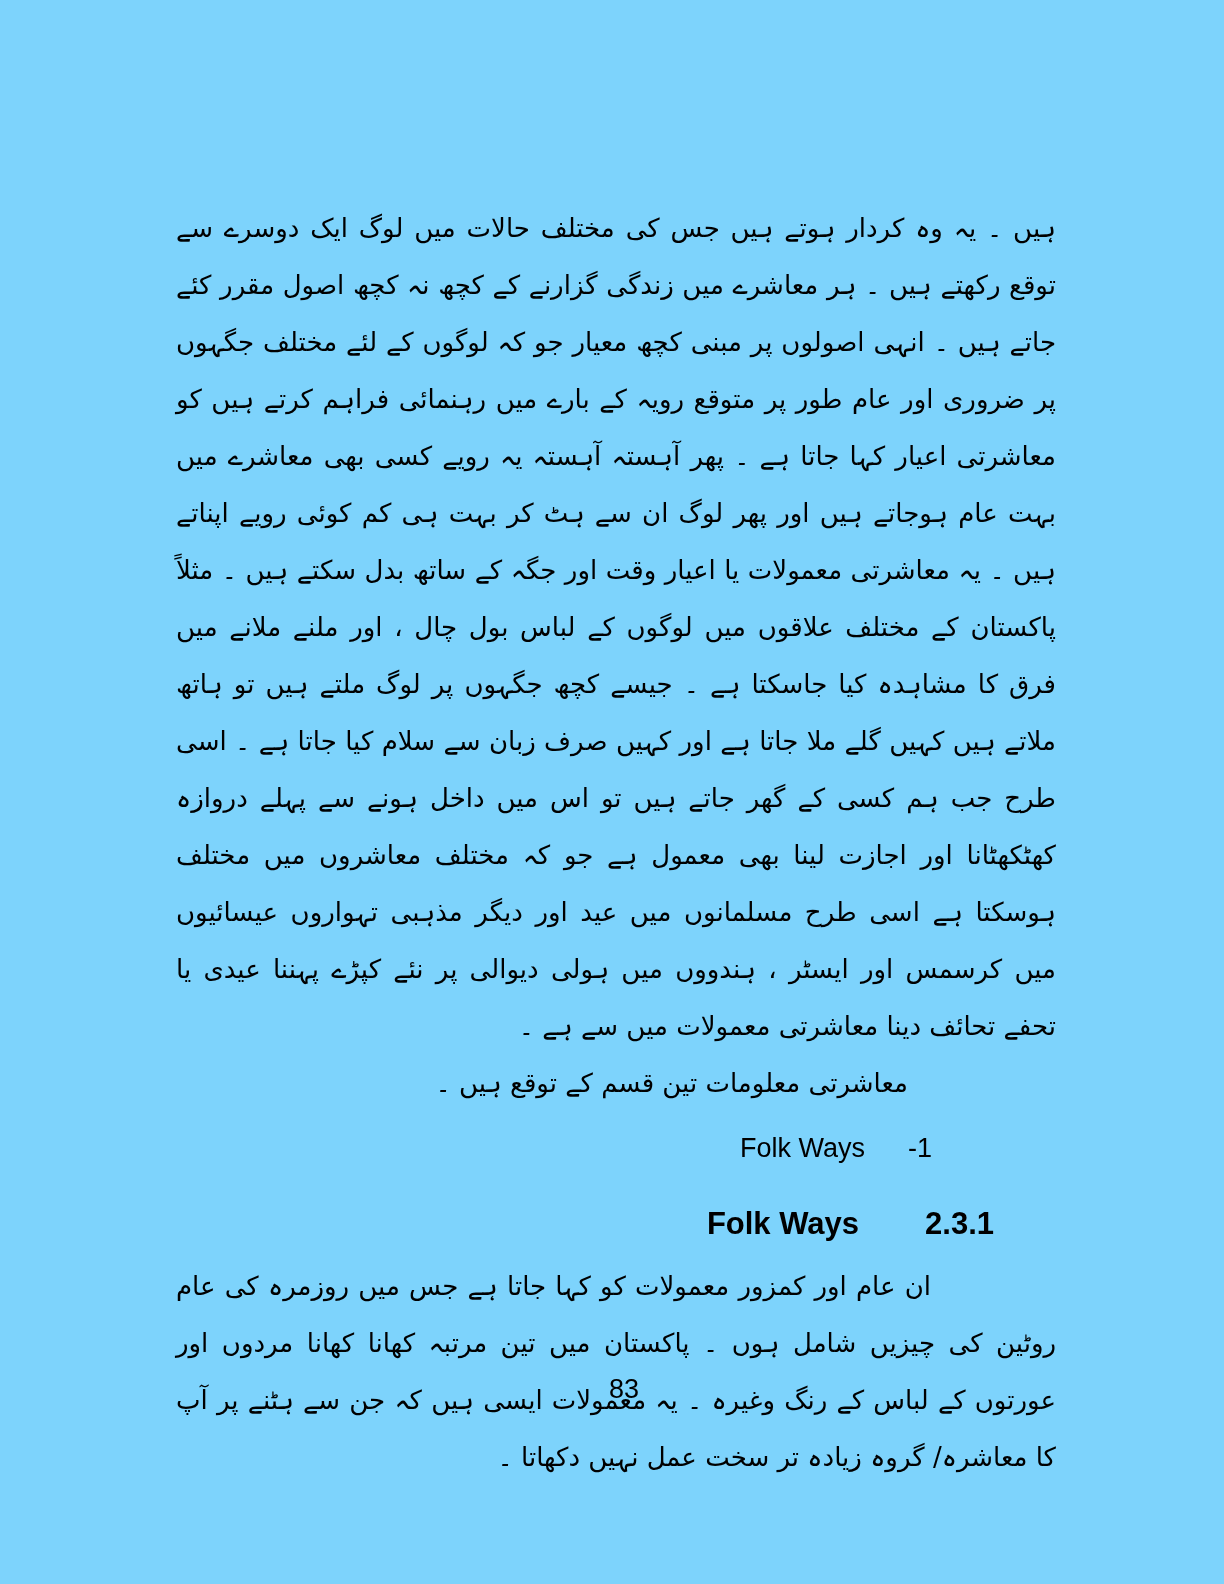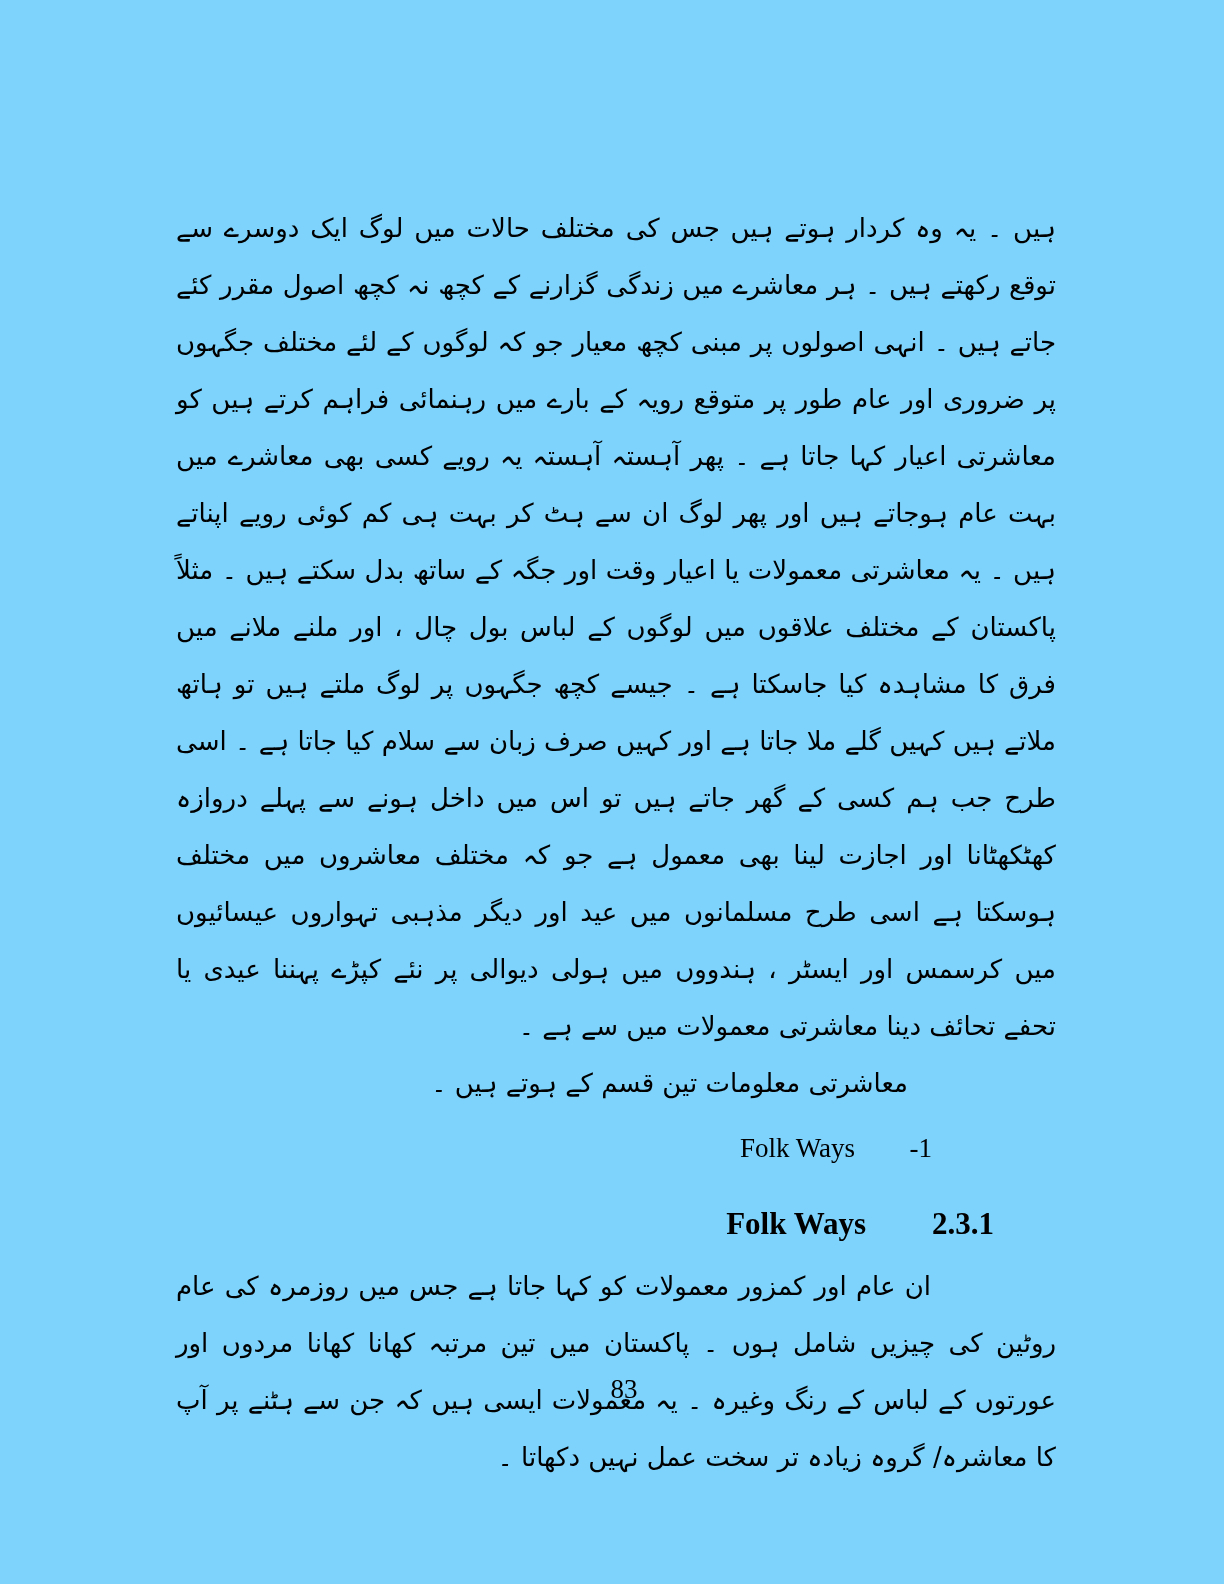--- a/index.html
+++ b/index.html
@@ -19,21 +19,21 @@
     position: absolute;
     left: 176px;
     top: 200px;
     width: 880px;
   }
   .urdu {
     font-family: "DejaVu Sans", sans-serif;
     direction: rtl;
   }
   .latin {
-    font-family: Liberation Serif, serif;
+    font-family: Liberation Sans, sans-serif;
   }
   .para {
     font-size: 26px;
     line-height: 57px;
     text-align: justify;
     margin: 0;
   }
   .intro {
     text-indent: 148px;
   }
@@ -72,21 +72,21 @@
   }
 </style>
 </head>
 <body>
 
 <div class="page">
   <div class="content">
 
     <p class="urdu para">ہیں ۔ یہ وہ کردار ہوتے ہیں جس کی مختلف حالات میں لوگ ایک دوسرے سے توقع رکھتے ہیں ۔ ہر معاشرے میں زندگی گزارنے کے کچھ نہ کچھ اصول مقرر کئے جاتے ہیں ۔ انہی اصولوں پر مبنی کچھ معیار جو کہ لوگوں کے لئے مختلف جگہوں پر ضروری اور عام طور پر متوقع رویہ کے بارے میں رہنمائی فراہم کرتے ہیں کو معاشرتی اعیار کہا جاتا ہے ۔ پھر آہستہ آہستہ یہ رویے کسی بھی معاشرے میں بہت عام ہوجاتے ہیں اور پھر لوگ ان سے ہٹ کر بہت ہی کم کوئی رویے اپناتے ہیں ۔ یہ معاشرتی معمولات یا اعیار وقت اور جگہ کے ساتھ بدل سکتے ہیں ۔ مثلاً پاکستان کے مختلف علاقوں میں لوگوں کے لباس بول چال ، اور ملنے ملانے میں فرق کا مشاہدہ کیا جاسکتا ہے ۔ جیسے کچھ جگہوں پر لوگ ملتے ہیں تو ہاتھ ملاتے ہیں کہیں گلے ملا جاتا ہے اور کہیں صرف زبان سے سلام کیا جاتا ہے ۔ اسی طرح جب ہم کسی کے گھر جاتے ہیں تو اس میں داخل ہونے سے پہلے دروازہ کھٹکھٹانا اور اجازت لینا بھی معمول ہے جو کہ مختلف معاشروں میں مختلف ہوسکتا ہے اسی طرح مسلمانوں میں عید اور دیگر مذہبی تہواروں عیسائیوں میں کرسمس اور ایسٹر ، ہندووں میں ہولی دیوالی پر نئے کپڑے پہننا عیدی یا تحفے تحائف دینا معاشرتی معمولات میں سے ہے ۔</p>
 
-    <p class="urdu para intro">معاشرتی معلومات تین قسم کے ہوتے ہیں ۔</p>
+    <p class="urdu para intro">معاشرتی معلومات تین قسم کے توقع ہیں ۔</p>
 
     <div class="types-list latin">
       <div class="type-row">
         <span>Folk Ways</span>
         <span>-1</span>
       </div>
     </div>
 
     <div class="heading heading-1 latin">
       <span class="h-title">Folk Ways</span>

